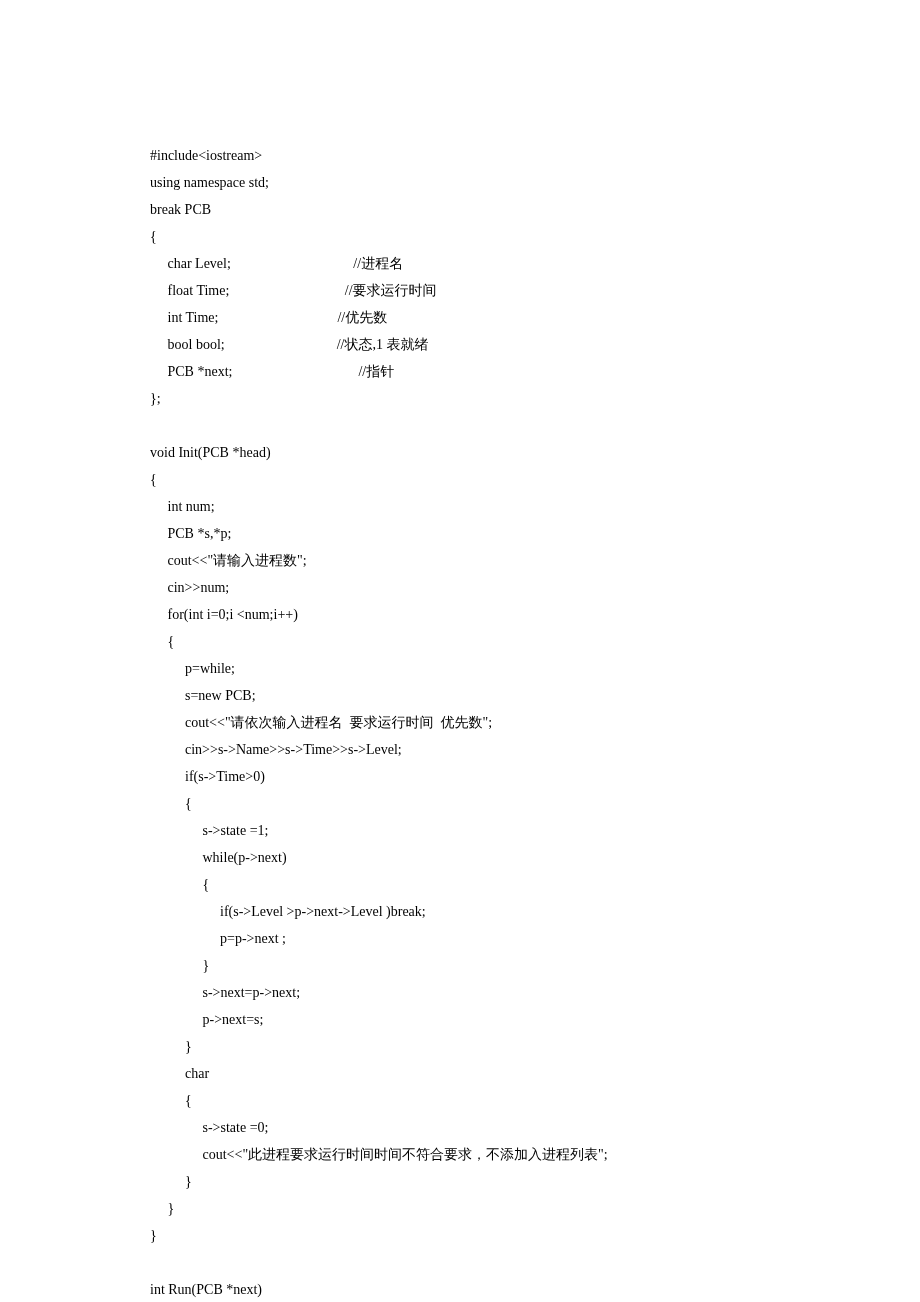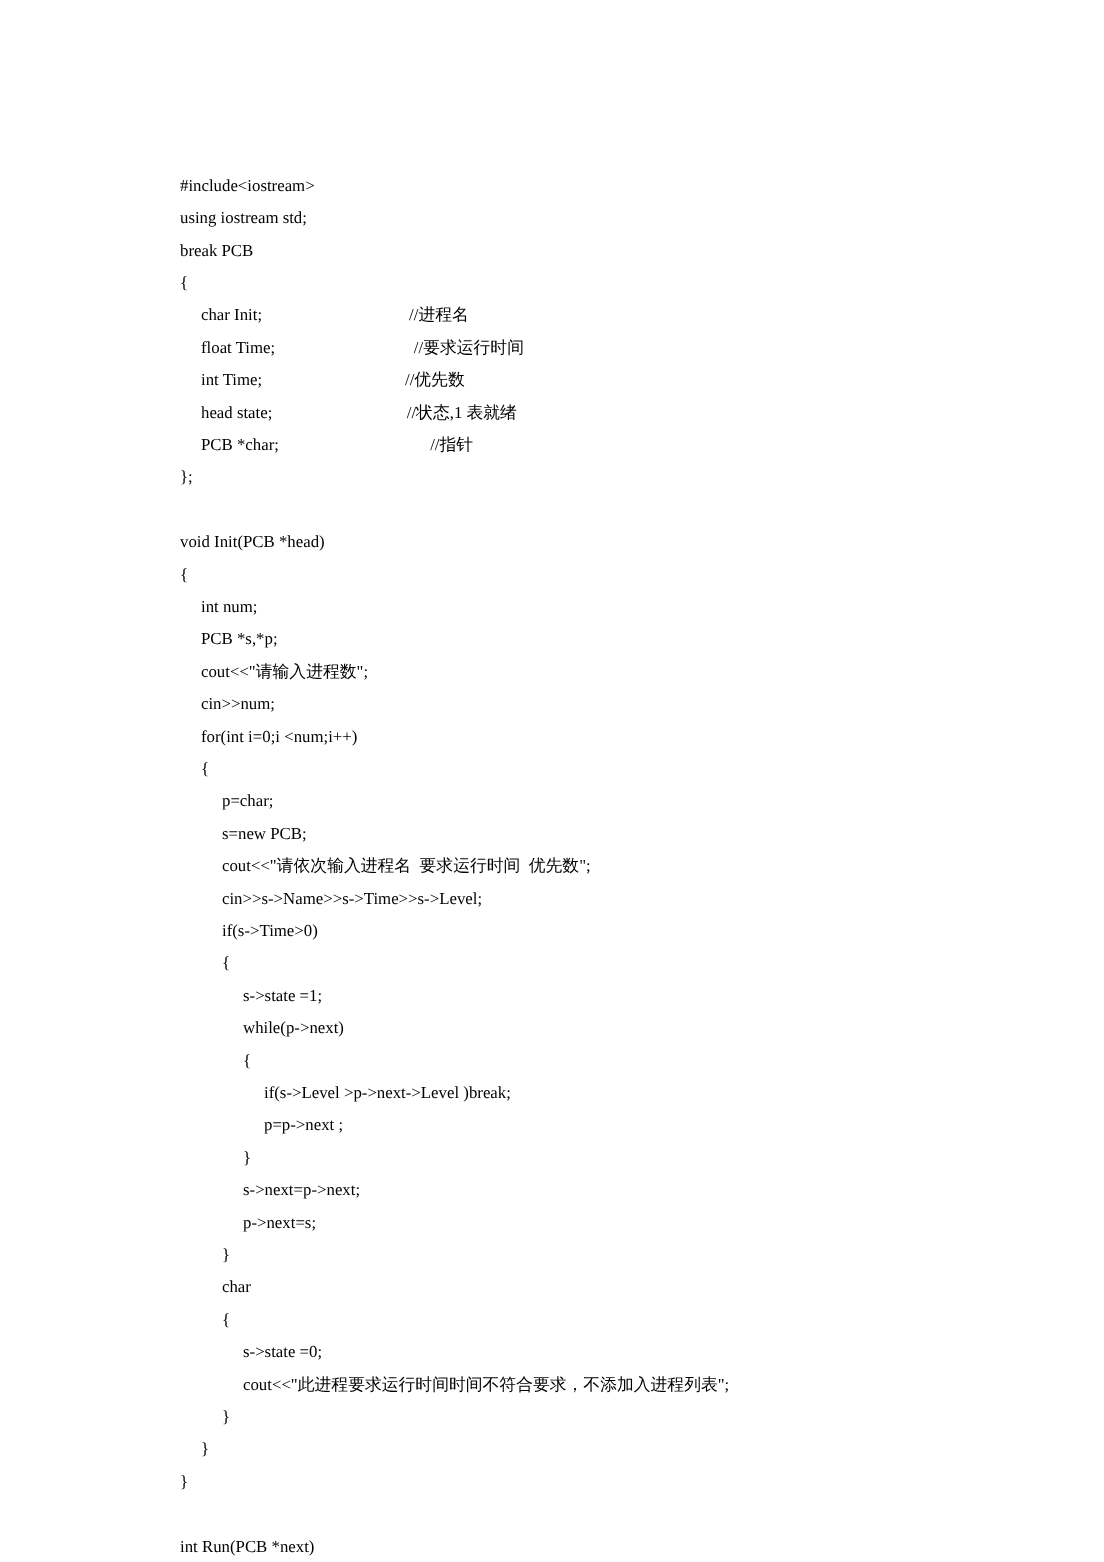--- a/index.html
+++ b/index.html
@@ -15,39 +15,39 @@
     line-height: 27px;
     color: #000;
     white-space: pre;
   }
 </style>
 </head>
 <body>
 
 <div class="page">
 <span>#include&lt;iostream&gt;</span>
-<span>using iostream std;</span>
+<span>using namespace std;</span>
 <span>break PCB</span>
 <span>{</span>
-<span>     char Init;                                   //进程名</span>
+<span>     char Level;                                   //进程名</span>
 <span>     float Time;                                 //要求运行时间</span>
 <span>     int Time;                                  //优先数</span>
-<span>     head state;                                //状态,1 表就绪</span>
-<span>     PCB *char;                                    //指针</span>
+<span>     bool bool;                                //状态,1 表就绪</span>
+<span>     PCB *next;                                    //指针</span>
 <span>};</span>
 <span></span>
 <span>void Init(PCB *head)</span>
 <span>{</span>
 <span>     int num;</span>
 <span>     PCB *s,*p;</span>
 <span>     cout&lt;&lt;"请输入进程数";</span>
 <span>     cin&gt;&gt;num;</span>
 <span>     for(int i=0;i &lt;num;i++)</span>
 <span>     {</span>
-<span>          p=char;</span>
+<span>          p=while;</span>
 <span>          s=new PCB;</span>
 <span>          cout&lt;&lt;"请依次输入进程名  要求运行时间  优先数";</span>
 <span>          cin&gt;&gt;s-&gt;Name&gt;&gt;s-&gt;Time&gt;&gt;s-&gt;Level;</span>
 <span>          if(s-&gt;Time&gt;0)</span>
 <span>          {</span>
 <span>               s-&gt;state =1;</span>
 <span>               while(p-&gt;next)</span>
 <span>               {</span>
 <span>                    if(s-&gt;Level &gt;p-&gt;next-&gt;Level )break;</span>
 <span>                    p=p-&gt;next ;</span>

